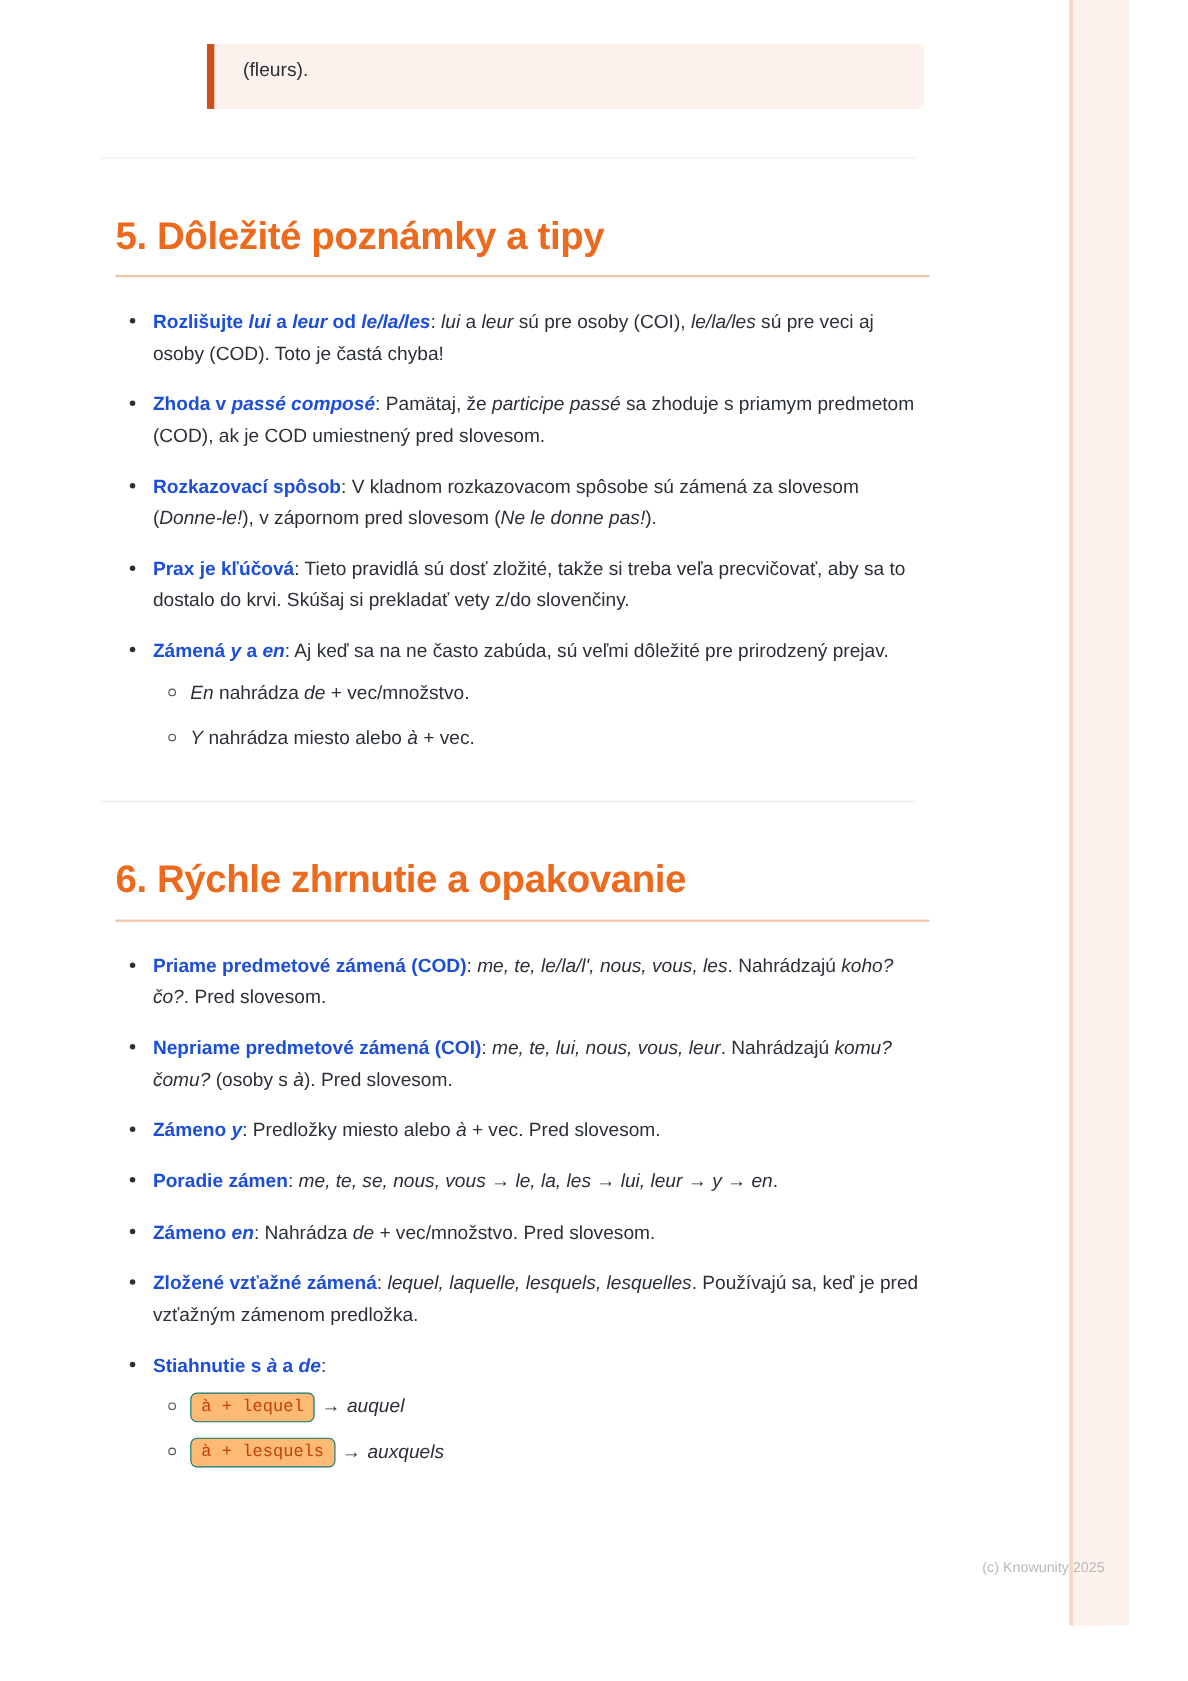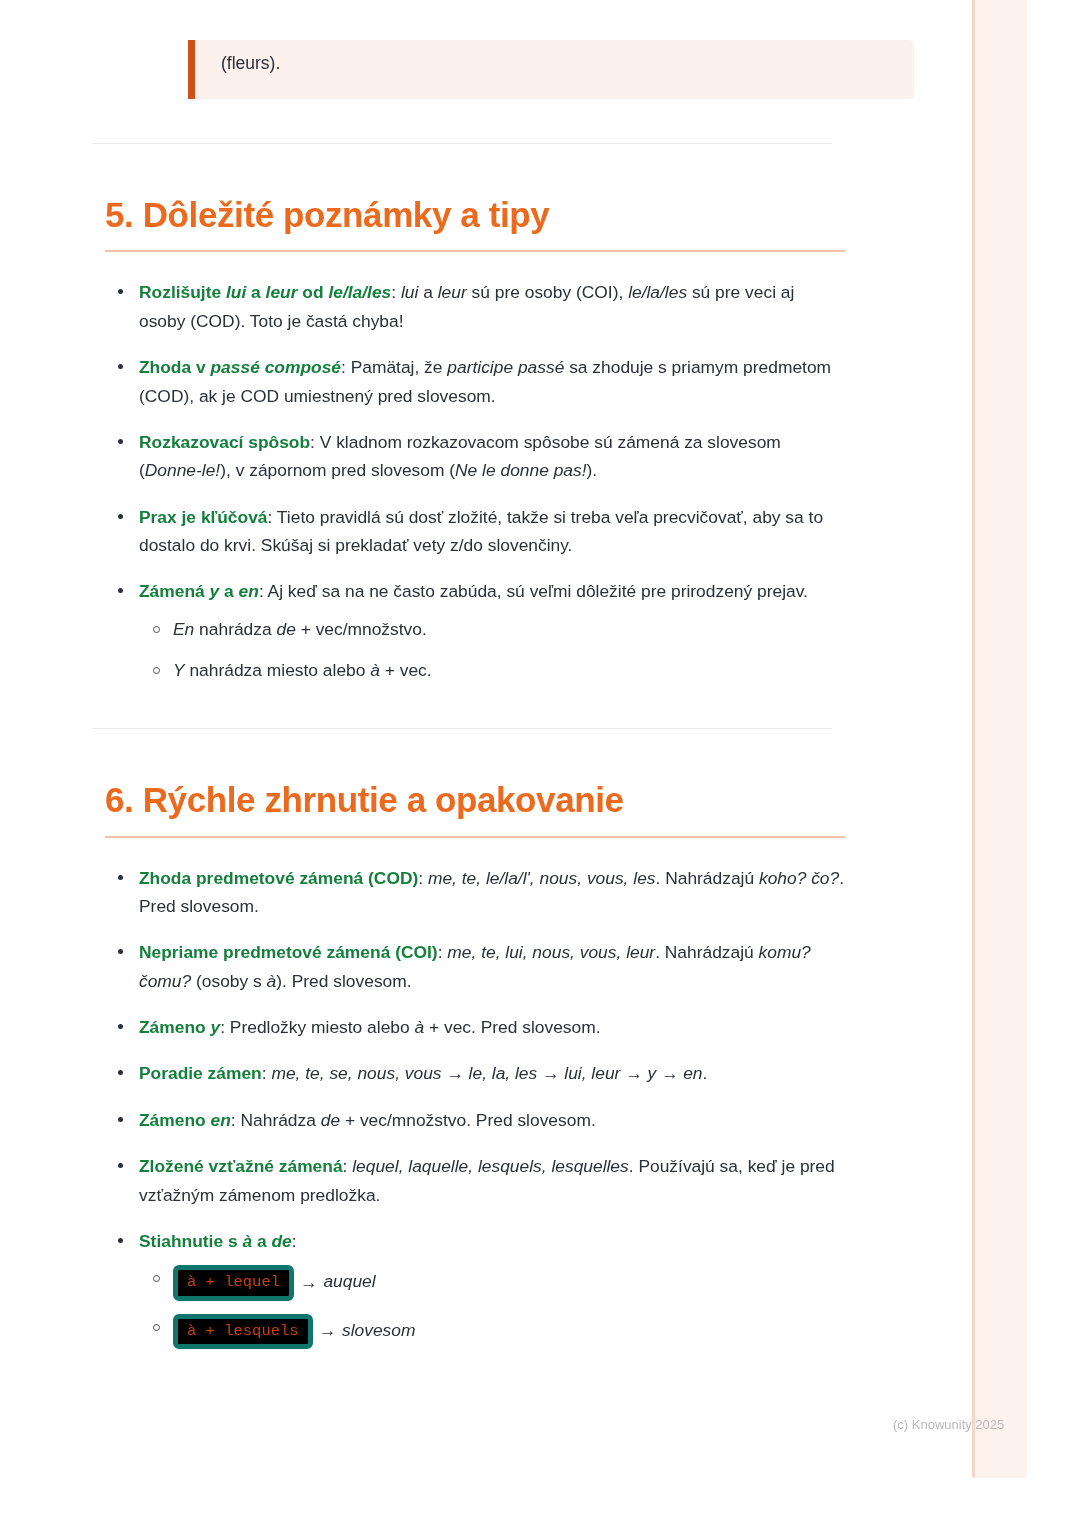--- a/index.html
+++ b/index.html
@@ -36,21 +36,21 @@
     position: absolute;
     top: 0;
     left: 0;
     width: 940px;
     padding: 0 92px;
   }
 
   
   .callout {
     margin: 0 0 0 96px;
-    width: 726px;
+    width: 652px;
     background: #fcf1ec;
     border-left: 7px solid #cf4f1d;
     border-top-right-radius: 5px;
     border-bottom-right-radius: 5px;
     padding: 10px 22px 22px 26px;
     margin-top: 40px;
   }
   .callout-text {
     font-size: 17.5px;
     line-height: 1.55;
@@ -126,31 +126,31 @@
     position: absolute;
     left: 14px;
     top: 10px;
     width: 5px;
     height: 5px;
     border-radius: 50%;
     border: 1.3px solid #4a4f57;
     background: transparent;
   }
 
-  b, strong { font-weight: bold; color: #15803d; }
+  b, strong { font-weight: bold; color: #1d4ed8; }
   i, em { font-style: italic; }
 
   
   code.chip {
     display: inline-block;
     font-family: "Liberation Mono", monospace;
     font-size: 15.5px;
     color: #c2410c;
-    background: #000000;
-    border: 5px solid #0f766e;
+    background: #fdba74;
+    border: 1px solid #0f766e;
     border-radius: 6px;
     padding: 3px 9px;
     line-height: 1.25;
     vertical-align: middle;
   }
   .arrow-sep { padding: 0 6px; }
 
   
   #watermark {
     position: absolute;
@@ -198,36 +198,36 @@
     </ul>
   </div>
 
   <div class="divider"></div>
 
   <div class="section">
     <h2 class="section-heading">6. Rýchle zhrnutie a opakovanie</h2>
     <div class="heading-rule"></div>
     <ul class="bullets">
 
-      <li><b>Zhoda predmetové zámená (COD)</b><span>: </span><i>me, te, le/la/l', nous, vous, les</i><span>. Nahrádzajú </span><i>koho? čo?</i><span>. Pred slovesom.</span></li>
+      <li><b>Priame predmetové zámená (COD)</b><span>: </span><i>me, te, le/la/l', nous, vous, les</i><span>. Nahrádzajú </span><i>koho? čo?</i><span>. Pred slovesom.</span></li>
 
       <li><b>Nepriame predmetové zámená (COI)</b><span>: </span><i>me, te, lui, nous, vous, leur</i><span>. Nahrádzajú </span><i>komu? čomu?</i><span> (osoby s </span><i>à</i><span>). Pred slovesom.</span></li>
 
       <li><b>Zámeno </b><b><i>y</i></b><span>: Predložky miesto alebo </span><i>à</i><span> + vec. Pred slovesom.</span></li>
 
       <li><b>Poradie zámen</b><span>: </span><i>me, te, se, nous, vous → le, la, les → lui, leur → y → en</i><span>.</span></li>
 
       <li><b>Zámeno </b><b><i>en</i></b><span>: Nahrádza </span><i>de</i><span> + vec/množstvo. Pred slovesom.</span></li>
 
       <li><b>Zložené vzťažné zámená</b><span>: </span><i>lequel, laquelle, lesquels, lesquelles</i><span>. Používajú sa, keď je pred vzťažným zámenom predložka.</span></li>
 
       <li><b>Stiahnutie s </b><b><i>à</i></b><b> a </b><b><i>de</i></b><span>:</span>
         <ul class="sub">
           <li><code class="chip">à + lequel</code><span class="arrow-sep">→</span><i>auquel</i></li>
-          <li><code class="chip">à + lesquels</code><span class="arrow-sep">→</span><i>slovesom</i></li>
+          <li><code class="chip">à + lesquels</code><span class="arrow-sep">→</span><i>auxquels</i></li>
         </ul>
       </li>
 
     </ul>
   </div>
 
 </div>
 
 <div id="watermark">(c) Knowunity 2025</div>
 

